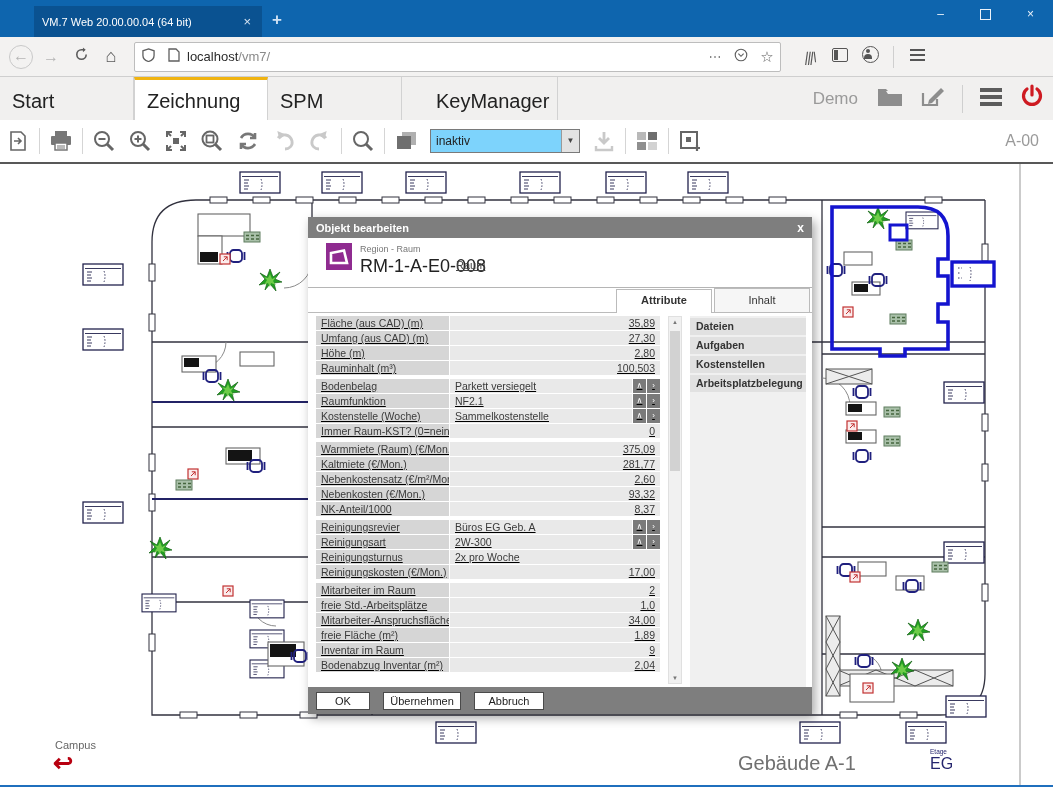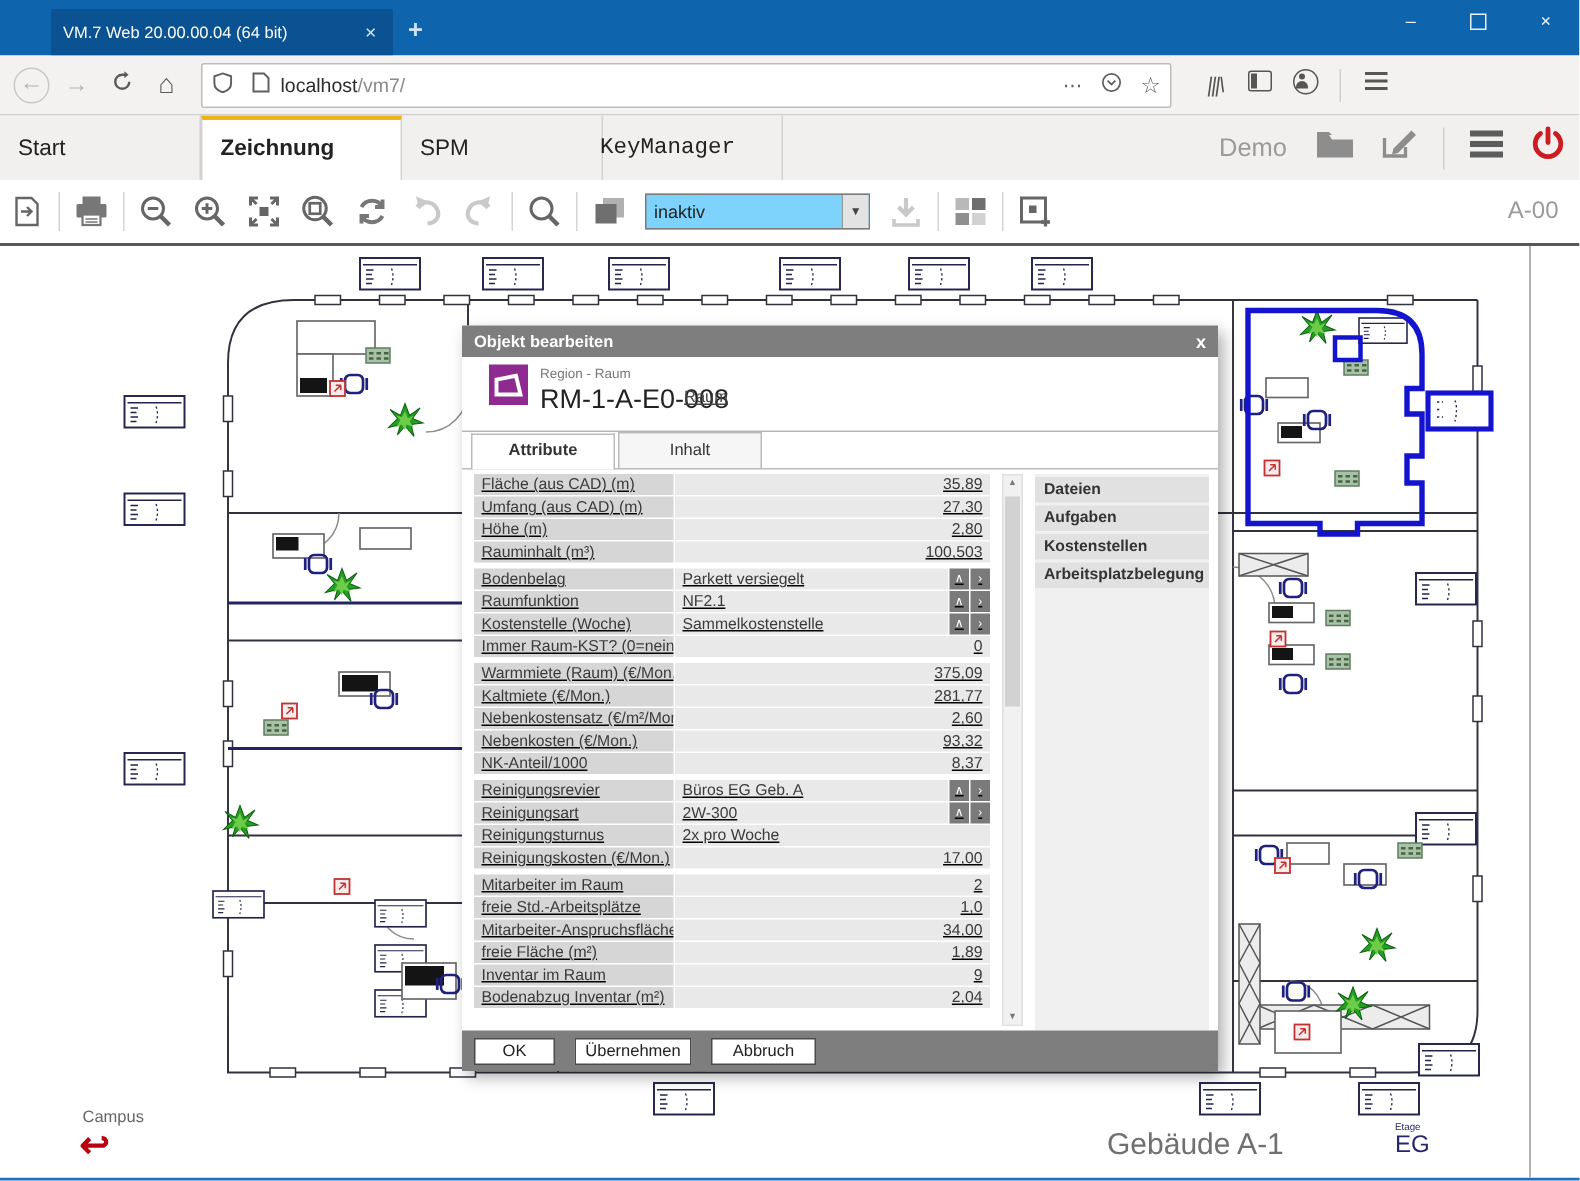--- a/index.html
+++ b/index.html
@@ -28,22 +28,22 @@
   .libicon{display:inline-block;font-size:14px;color:#555;letter-spacing:-1px;transform:skewX(-8deg);}
   .sbicon{display:inline-block;width:14px;height:12px;border:1.4px solid #555;border-radius:2px;position:relative;}
   .sbicon::after{content:"";position:absolute;left:1px;top:1px;bottom:1px;width:4px;background:#555;}
   .accicon{display:inline-block;width:15px;height:15px;border:1.5px solid #555;border-radius:50%;position:relative;}
   .accicon::after{content:"";position:absolute;left:3.5px;top:2px;width:4px;height:4px;border-radius:50%;background:#555;}
   .accicon::before{content:"";position:absolute;left:1.5px;top:7px;width:8px;height:5px;border-radius:4px 4px 0 0;background:#555;}
   .hbars{display:inline-block;width:15px;}
   .hbars i{display:block;height:2px;background:#555;margin:3px 0;}
   
   .appbar{position:absolute;left:0;top:77px;width:1053px;height:43px;background:#f1f0ef;border-bottom:1px solid #d8d8d8;}
-  .atab{position:absolute;top:0;height:43px;width:134px;box-sizing:border-box;font-size:15px;color:#222;padding:13px 0 0 12px;border-right:1px solid #d2d2d2;}
-  .atab.active{background:#fff;font-weight:bold;border-top:3px solid #f0b310;padding-top:10px;border-left:1px solid #d2d2d2;}
+  .atab{position:absolute;top:0;height:43px;width:134px;box-sizing:border-box;font-size:20px;color:#222;padding:13px 0 0 12px;border-right:1px solid #d2d2d2;}
+  .atab.active{background:#fff;font-weight:normal;border-top:3px solid #f0b310;padding-top:10px;border-left:1px solid #d2d2d2;}
   .appright{position:absolute;right:0;top:0;height:43px;display:flex;align-items:center;}
   .demo{color:#9a9a9a;font-size:17px;margin-right:10px;}
   .aicon{margin:0 9px;display:inline-block;}
   .powericon{font-size:20px;}
   
   .toolbar{position:absolute;left:0;top:120px;width:1053px;height:42px;background:#fff;display:flex;align-items:center;}
   .ticon{width:36px;height:30px;display:flex;align-items:center;justify-content:center;flex:0 0 auto;}
   .tsep{width:1px;height:26px;background:#d5d5d5;margin:0 3px;flex:0 0 auto;}
   .layersel{width:148px;height:22px;border:1px solid #7a7a7a;background:#7dd3fc;margin:0 6px;display:flex;align-items:center;font-size:12px;color:#222;}
   .layersel .val{flex:1;padding-left:5px;}
@@ -60,21 +60,21 @@
   
   .dialog{position:absolute;left:308px;top:53px;width:504px;height:497px;background:#fff;box-shadow:3px 4px 10px rgba(0,0,0,.35);font-size:11px;}
   .dtitle{height:21px;background:#7e7e7e;color:#fff;font-weight:bold;font-size:11px;display:flex;align-items:center;padding:0 8px;}
   .dtitle .t{flex:1;}
   .dtitle .x{font-size:12px;font-weight:bold;}
   .dhead{height:49px;border-bottom:1px solid #b5b5b5;position:relative;}
   .dicon{position:absolute;left:18px;top:5px;width:26px;height:27px;background:#8f2b90;}
   .dtype{position:absolute;left:52px;top:6px;font-size:9px;color:#777;}
   .did{position:absolute;left:52px;top:18px;font-size:18px;color:#222;}
   .dlink{position:absolute;left:148px;top:21px;font-size:11px;color:#444;text-decoration:underline;}
-  .dtabs{height:24px;border-bottom:1px solid #bbb;display:flex;padding-left:6px;}
+  .dtabs{height:24px;border-bottom:1px solid #bbb;display:flex;padding-left:6px;justify-content:flex-end;}
   .dtab{width:96px;text-align:center;line-height:23px;font-size:11px;color:#333;border:1px solid #bbb;border-bottom:none;background:#f6f6f6;margin-right:2px;box-sizing:border-box;}
   .dtab.active{background:#fff;font-weight:bold;position:relative;top:1px;line-height:21px;}
   .dbody{position:absolute;left:0;top:95px;bottom:27px;right:0;display:flex;padding:4px 0 0 8px;box-sizing:border-box;overflow:hidden;}
   .rows{width:344px;overflow:hidden;height:368px;text-decoration:underline;}
   .arow{display:flex;height:14px;margin-bottom:1px;}
   .arow.grp{margin-top:4px;}
   .acell{font-size:10.5px;color:#3a3a3a;line-height:14px;white-space:nowrap;overflow:hidden;box-sizing:border-box;}
   .albl{width:133px;background:#d6d6d6;padding-left:5px;margin-right:1px;}
   .aval{background:#e9e9e9;}
   .aval.full{width:210px;padding-left:48px;}
@@ -145,21 +145,21 @@
     <span class="vsep"></span>
     <span class="nicon"><span class="hbars"><i></i><i></i><i></i></span></span>
   </div>
 </div>
 
 <div class="appbar">
   <div id="apptabs">
       <div class="atab" style="left: 0px;">Start</div>
       <div class="atab active" style="left: 134px;">Zeichnung</div>
       <div class="atab" style="left: 268px;">SPM</div>
-      <div class="atab" style="left: 388px; font-family: Liberation Mono, monospace;">KeyManager</div>
+      <div class="atab" style="left: 424px;">KeyManager</div>
     </div>
   <div class="appright">
     <span class="demo">Demo</span>
     <span class="aicon">
       <svg width="26" height="20" viewBox="0 0 26 20">
           <path d="M1,4 h8 l2,3 h14 v12 h-24 z" fill="#8d8d8d"></path>
           <path d="M1,4 v-2 h8 l2,2" fill="#8d8d8d"></path>
         </svg>
     </span>
     <span class="aicon">

